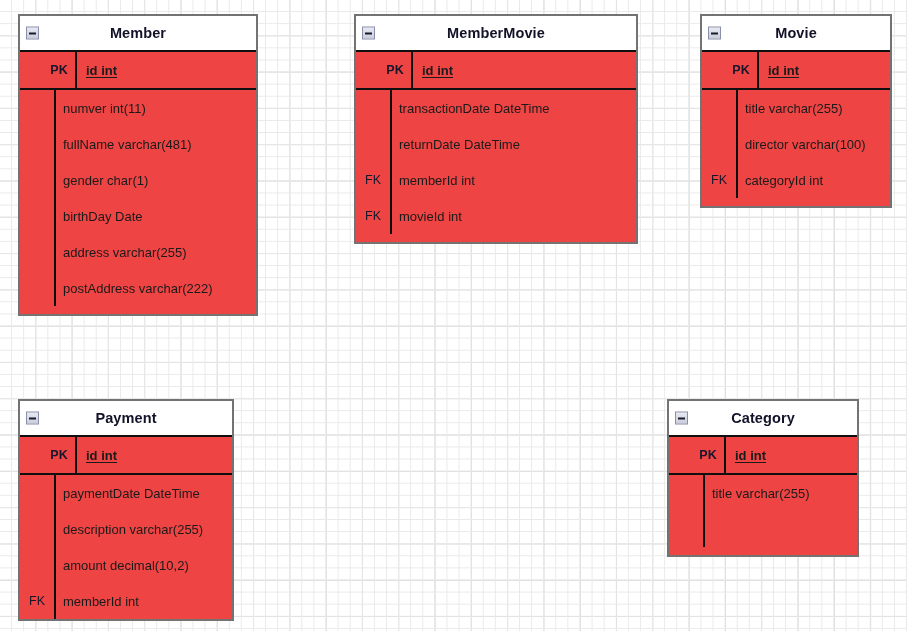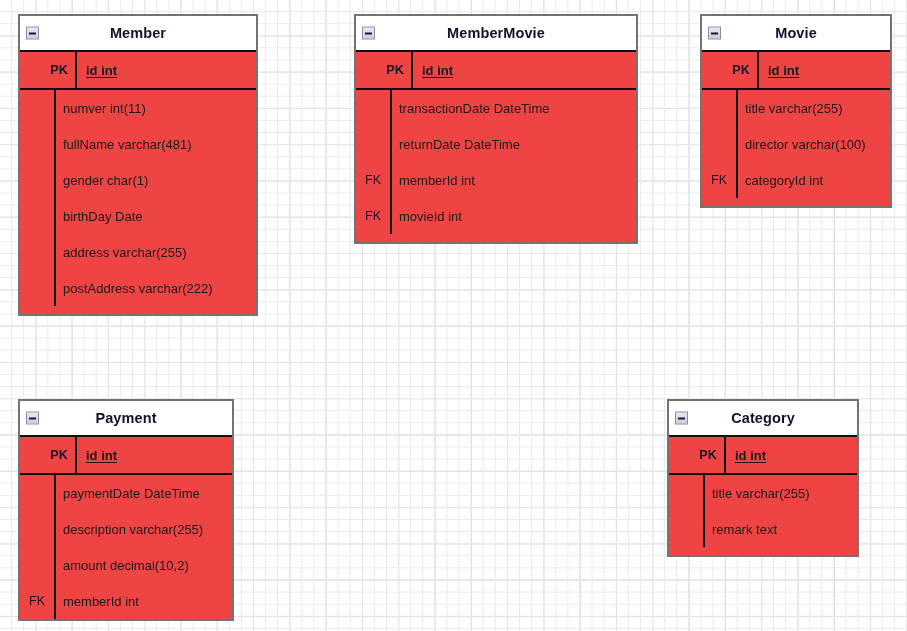--- a/index.html
+++ b/index.html
@@ -304,18 +304,17 @@
         </div>
       </div>
       <div class="body-section">
         <div class="vrule" style="bottom: 8px;"></div>
         <div class="row">
           <div class="keycell"></div>
           <div class="attrcell">title varchar(255)</div>
         </div>
         <div class="row">
           <div class="keycell"></div>
-          <div class="attrcell">remark text</div>
         </div>
         <div class="body-pad"></div>
       </div>
     </div>
   </div>
 
 </body></html>

